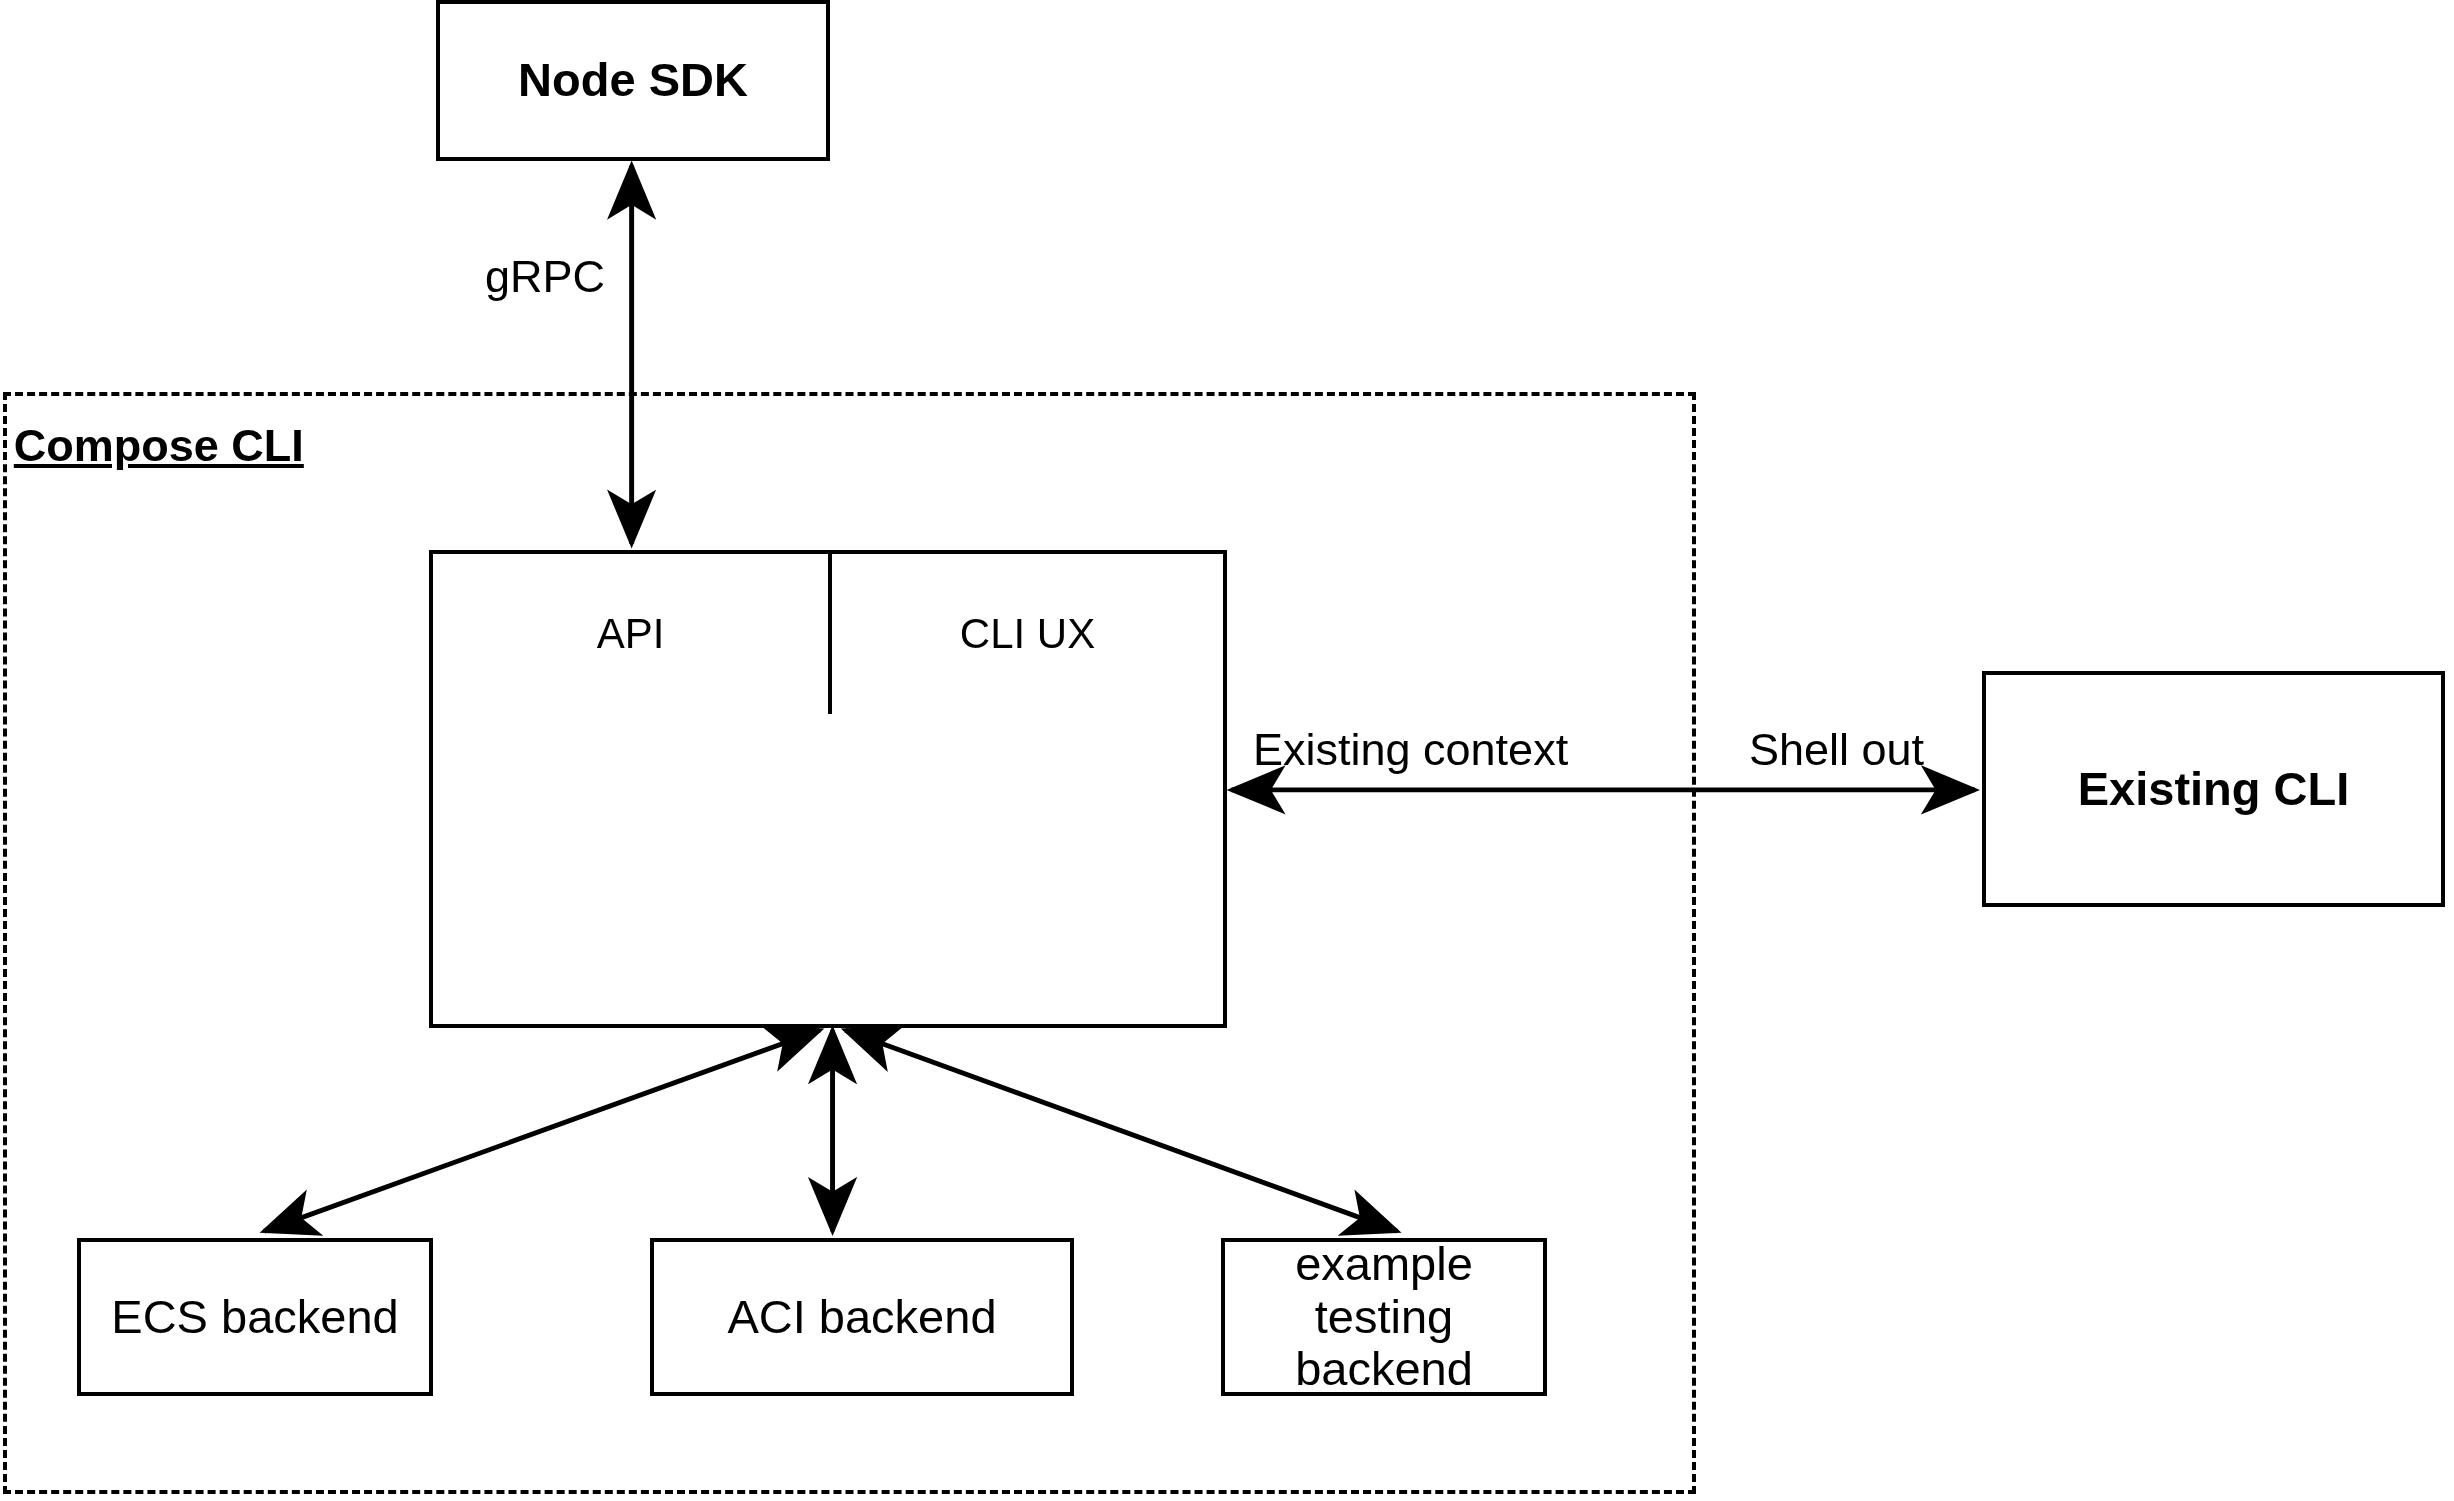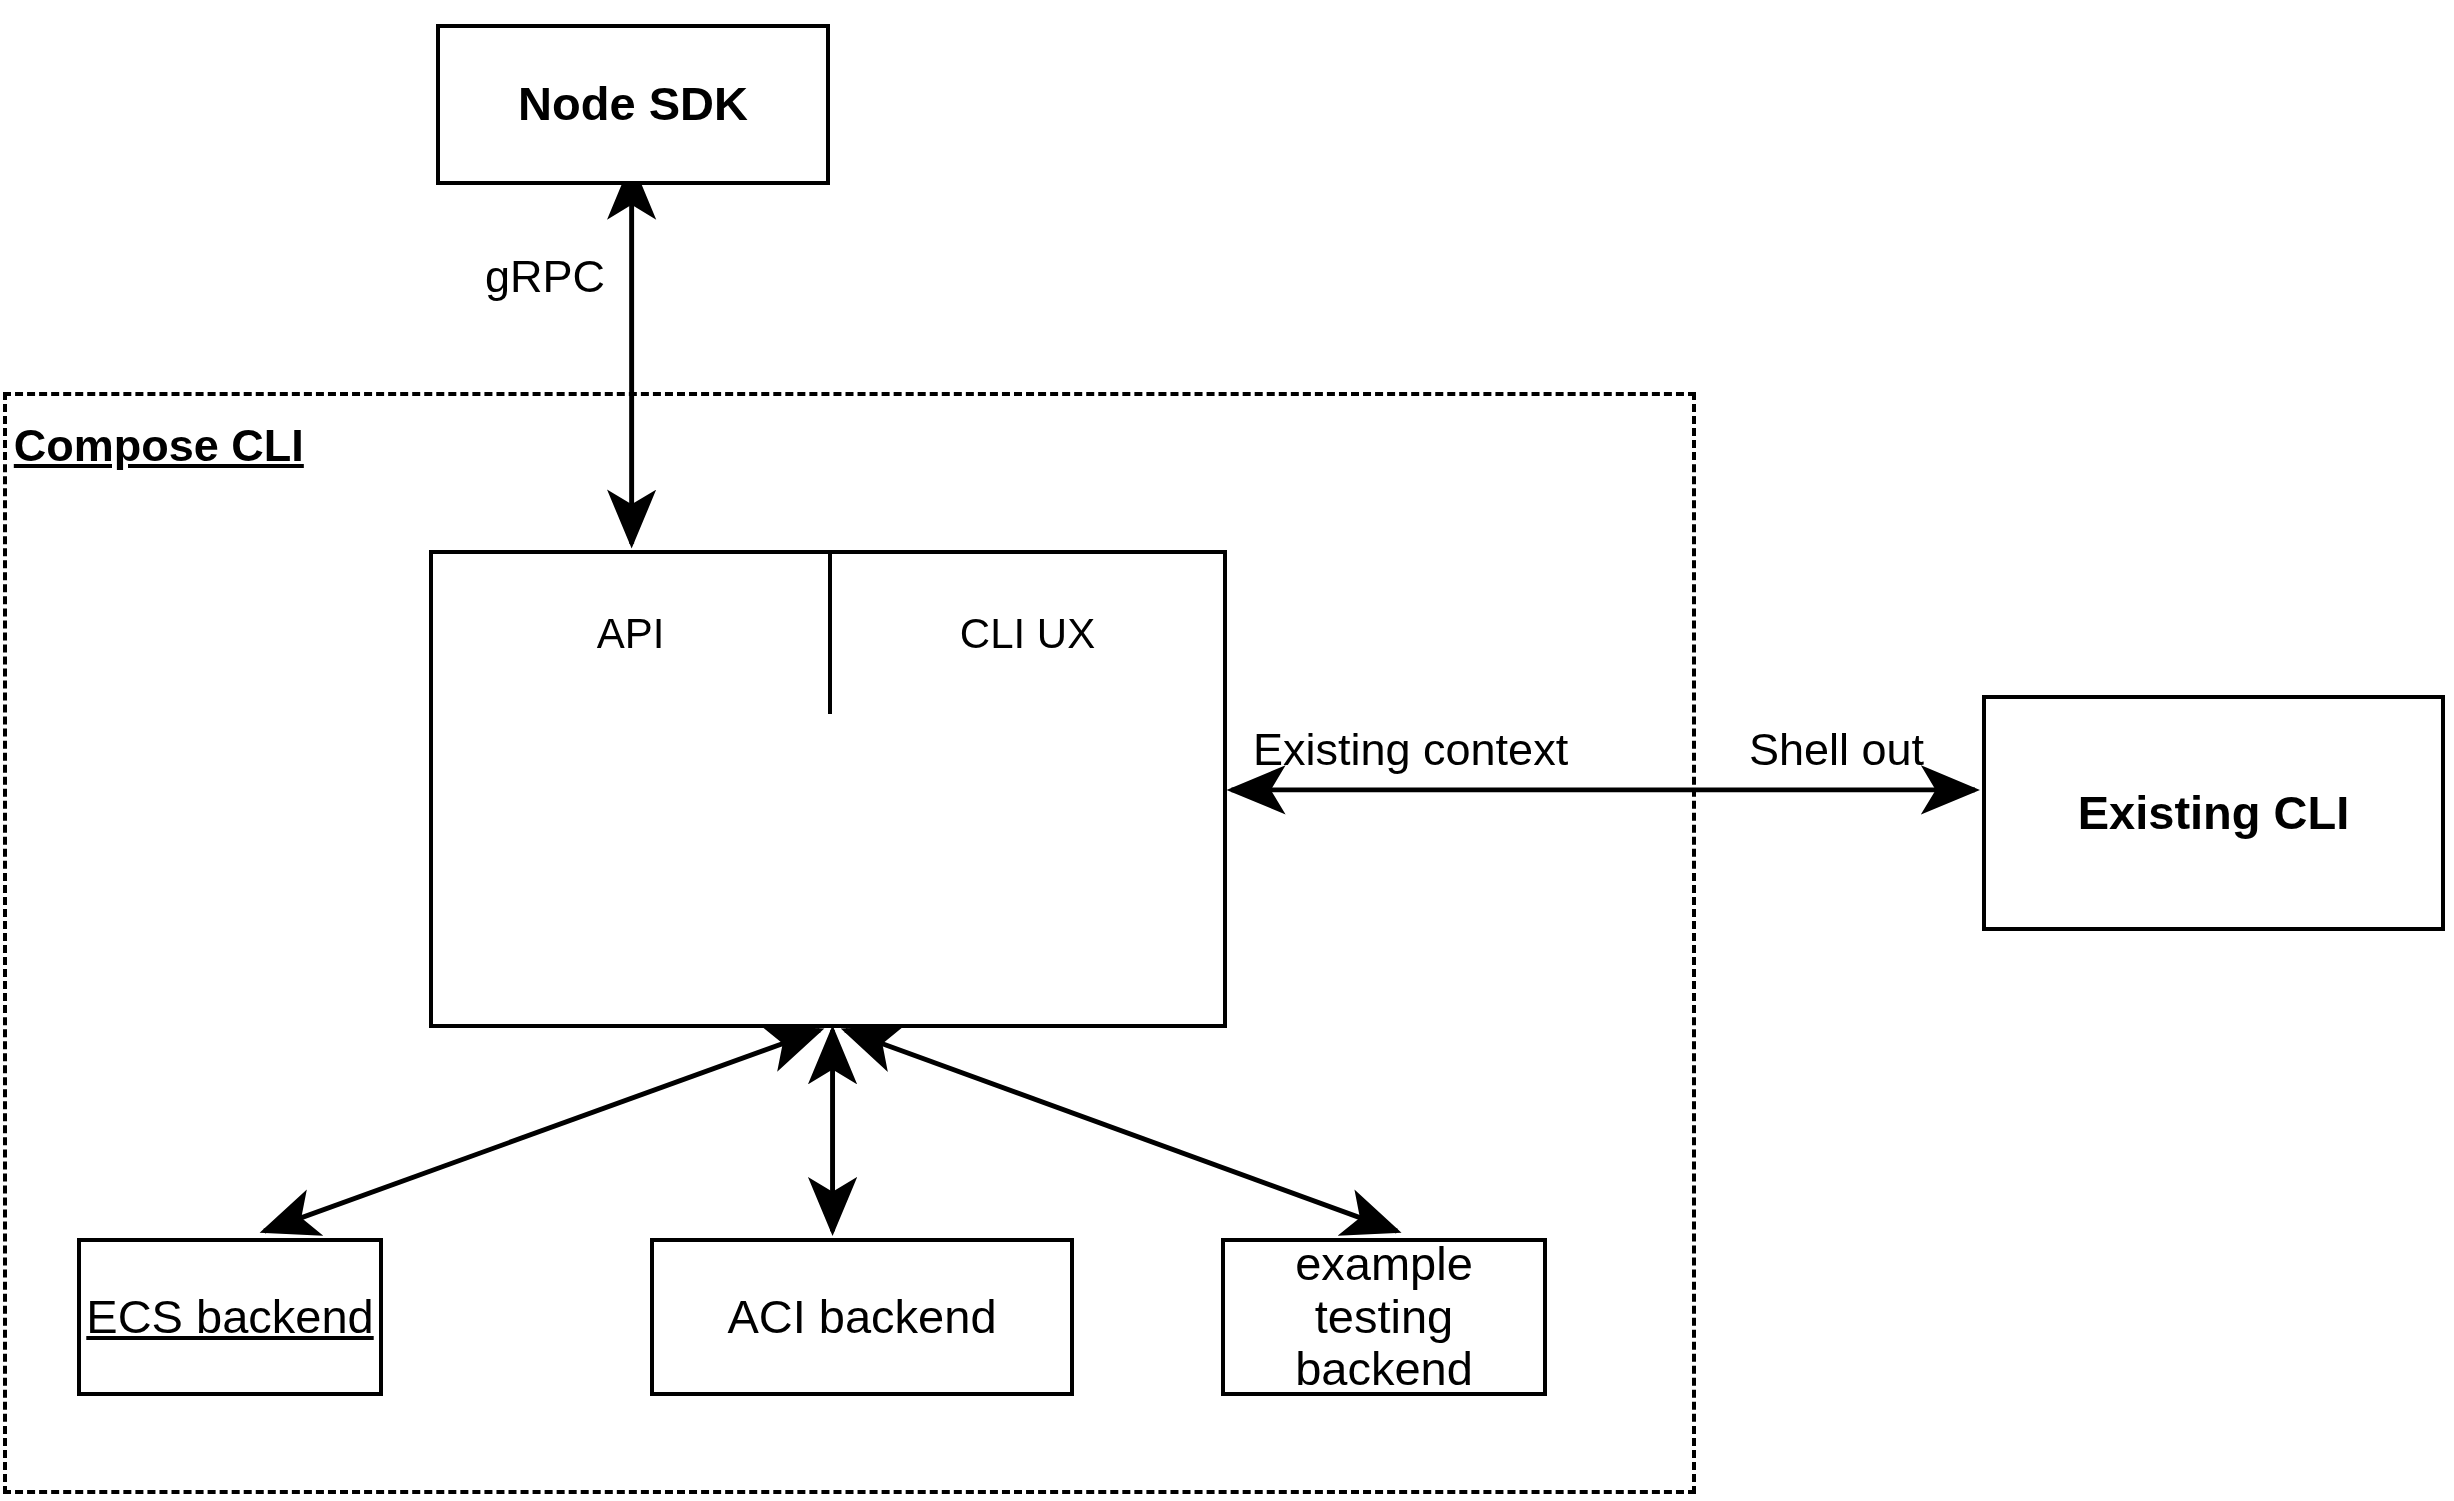--- a/index.html
+++ b/index.html
@@ -27,21 +27,21 @@
     background: #ffffff;
     display: flex;
     align-items: center;
     justify-content: center;
     text-align: center;
     font-size: 47px;
     line-height: 1.12;
     color: #000000;
     z-index: 5;
   }
-  .box.bold { font-weight: bold; margin-top: 24px; }
+  .box.bold { font-weight: bold; }
 
   
   .group-box {
     position: absolute;
     box-sizing: border-box;
     border: 4.9px dashed #000000;
     background: transparent;
     z-index: 1;
   }
   .group-label {
@@ -154,21 +154,21 @@
   </div>
 
   <div class="edge-label" style="left:1253px; top:724px;">Existing context</div>
 
   <div class="edge-label" style="left:1749px; top:724px;">Shell out</div>
 
   <div class="box bold" style="left:1982px; top:671px; width:463px; height:236px;">
     <span>Existing CLI</span>
   </div>
 
-  <div class="box" style="left:77px; top:1238px; width:306px; height:158px;text-decoration:underline;">
+  <div class="box" style="left:77px; top:1238px; width:356px; height:158px;">
     <span>ECS backend</span>
   </div>
 
   <div class="box" style="left:650px; top:1238px; width:424px; height:158px;">
     <span>ACI backend</span>
   </div>
 
   <div class="box" style="left:1221px; top:1238px; width:326px; height:158px; padding:0 9.9px;">
     <span>example testing backend</span>
   </div>

